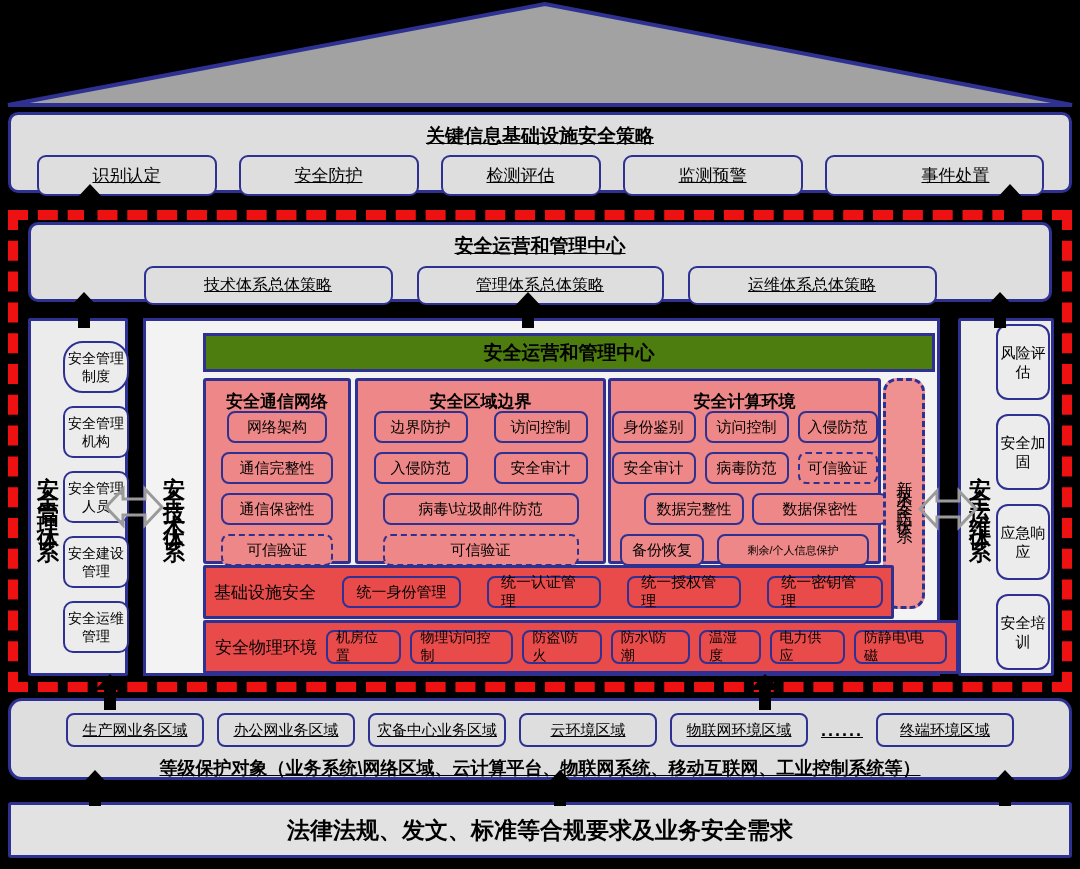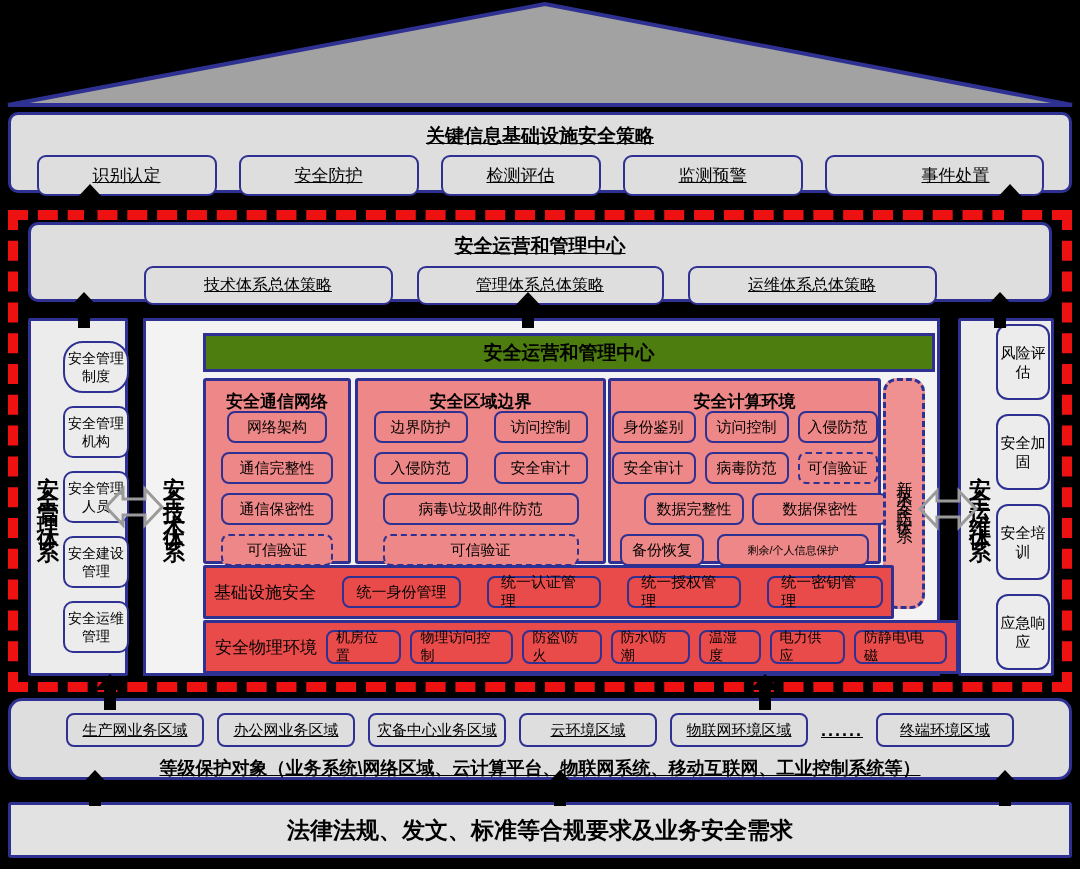--- a/index.html
+++ b/index.html
@@ -162,22 +162,22 @@
       <div class="r-btn" style="width:104px;">统一授权管理</div>
       <div class="r-btn" style="width:106px;">统一密钥管理</div>
     </div>
   </div>
 
   <div class="abs side-col" style="left:958px;top:318px;width:96px;height:358px;z-index:10;">
     <div class="v-label" style="width:30px;margin-left:4px;">安全运维体系</div>
     <div style="flex:1;display:flex;flex-direction:column;justify-content:center;align-items:center;gap:14px;">
       <div class="side-box" style="width:50px;height:72px;border-radius:12px;font-size:15px;">风险评估</div>
       <div class="side-box" style="width:50px;height:72px;border-radius:12px;font-size:15px;">安全加固</div>
+      <div class="side-box" style="width:50px;height:72px;border-radius:12px;font-size:15px;">应急响应</div>
       <div class="side-box" style="width:50px;height:72px;border-radius:12px;font-size:15px;">安全培训</div>
-      <div class="side-box" style="width:50px;height:72px;border-radius:12px;font-size:15px;">应急响应</div>
     </div>
   </div>
 
   <svg class="gray-arrow" style="left:104px;top:484px;" viewBox="0 0 60 46">
     <polygon points="2,23 19,5 19,15 41,15 41,5 58,23 41,41 41,31 19,31 19,41" fill="none" stroke="#9a9a9a" stroke-width="3"></polygon>
   </svg>
   <svg class="gray-arrow" style="left:918px;top:486px;" viewBox="0 0 60 46">
     <polygon points="2,23 19,5 19,15 41,15 41,5 58,23 41,41 41,31 19,31 19,41" fill="none" stroke="#9a9a9a" stroke-width="3"></polygon>
   </svg>
 

